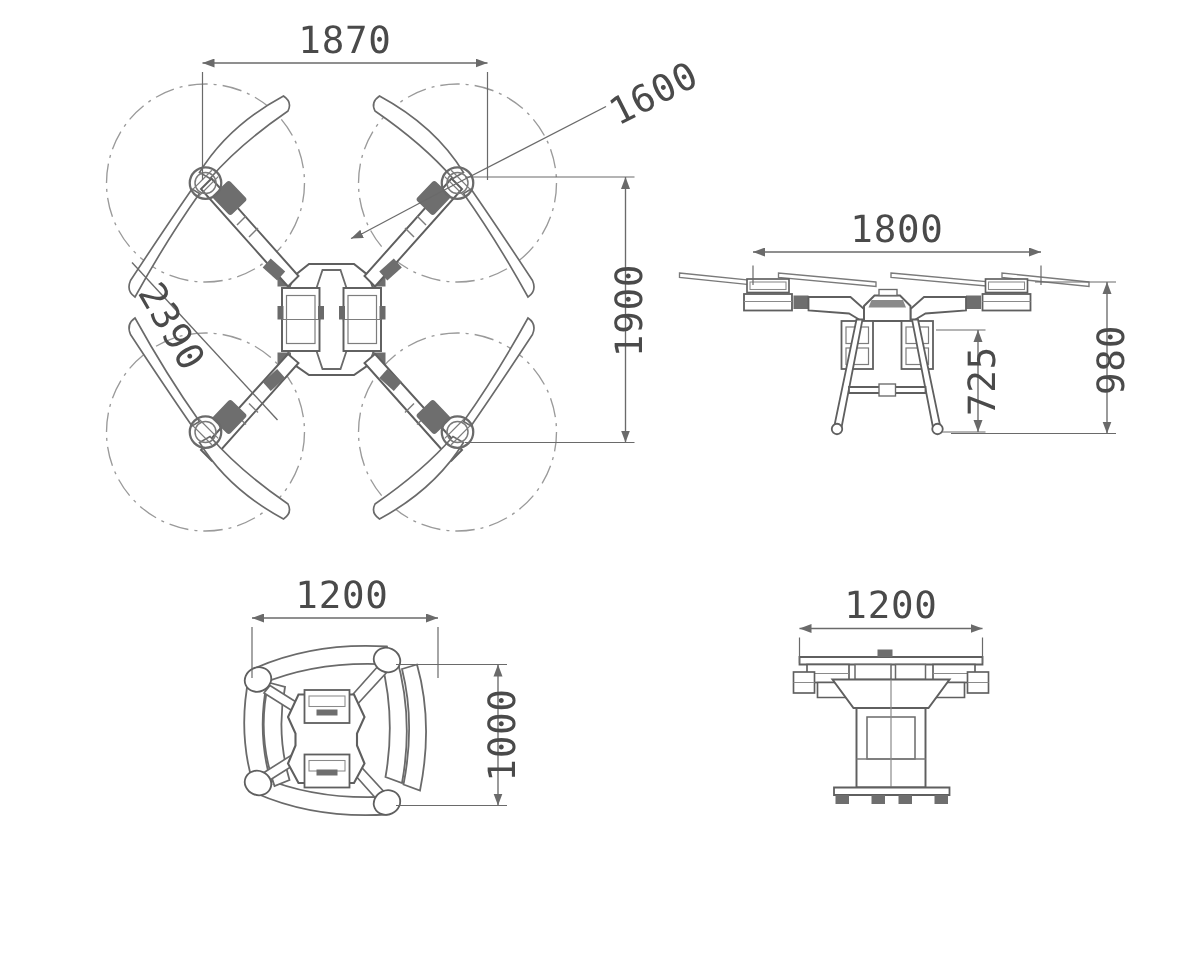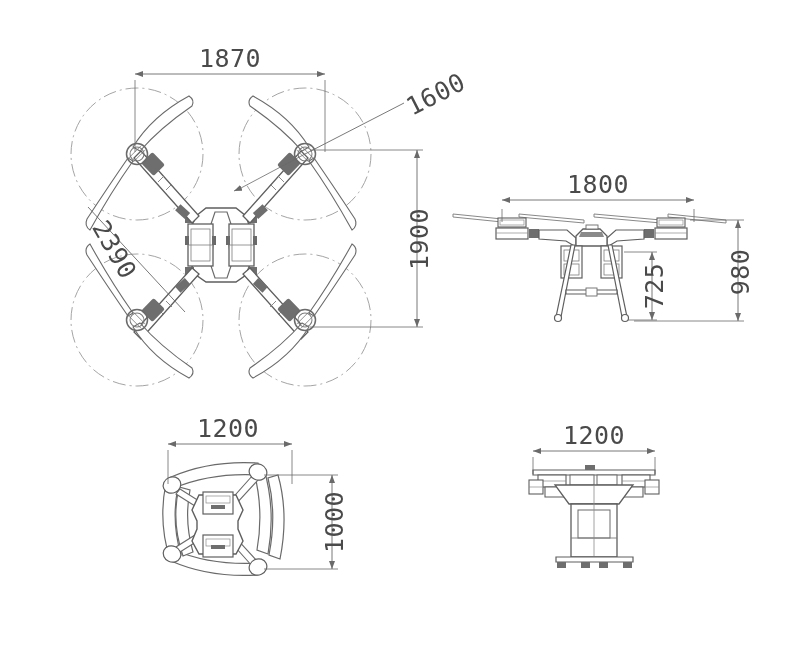--- a/index.html
+++ b/index.html
@@ -2,21 +2,21 @@
 <html><head>
 <meta charset="utf-8">
 <title>Drone Dimension Drawing</title>
 <style>
   html,body{margin:0;padding:0;background:#ffffff;}
   body{
     width:790px;height:646px;
     font-family:"DejaVu Sans Mono","Liberation Mono",monospace;
     overflow:hidden;position:relative;
   }
-  #sheet{position:absolute;left:0;top:0;width:790px;height:474px;margin-top:32px;}
+  #sheet{position:absolute;left:0;top:0;width:790px;height:474px;}
   svg{display:block;}
   .dimtxt{
     font-family:"DejaVu Sans Mono","Liberation Mono",monospace;
     font-size:25px;
     fill:#4a4a4a;
     letter-spacing:0.5px;
   }
 </style>
 </head>
 <body>

